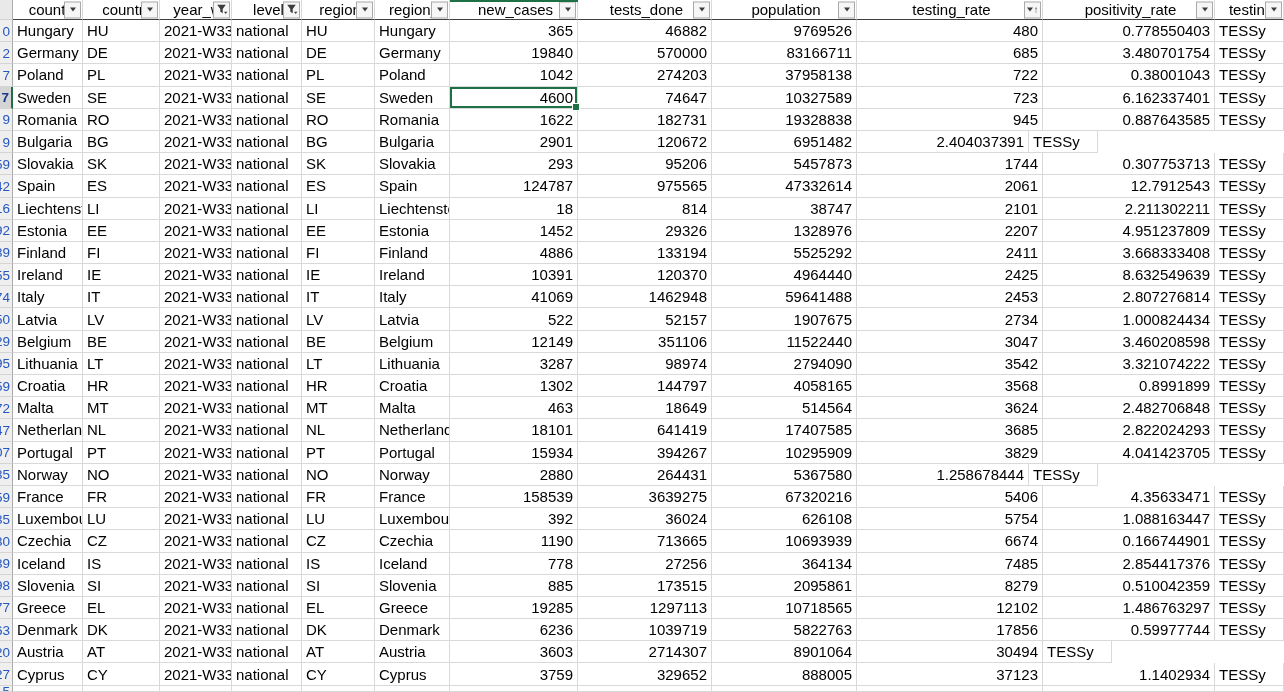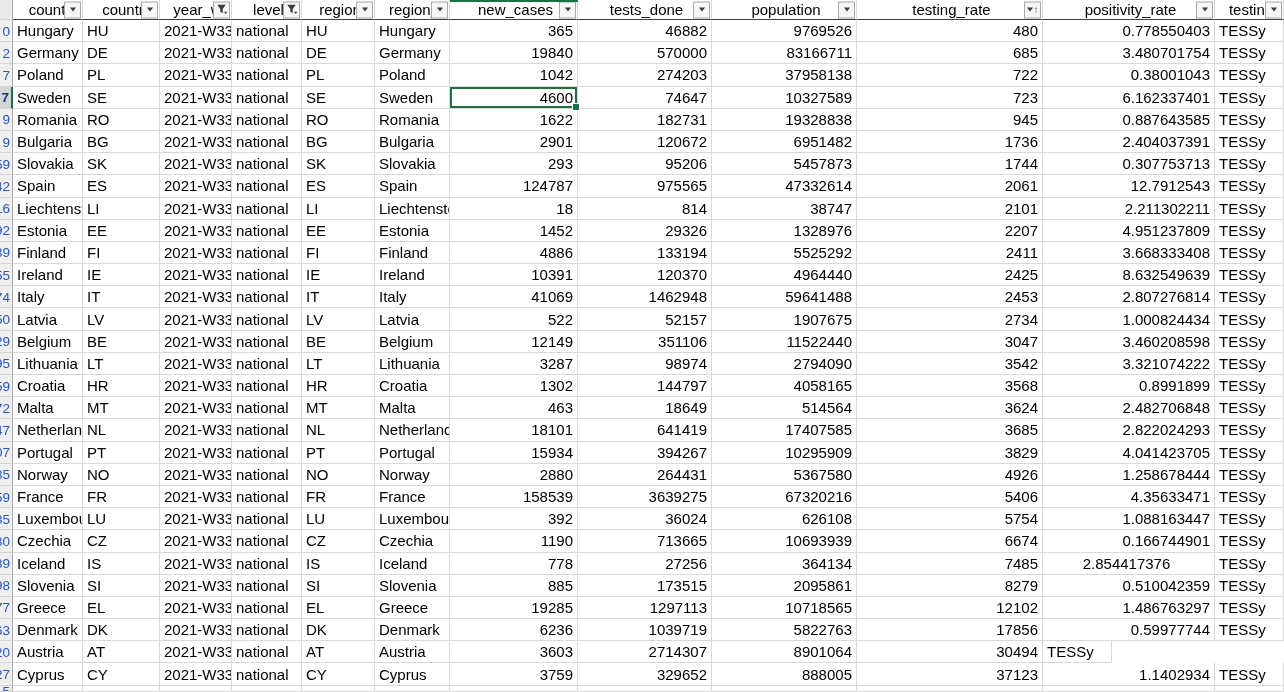--- a/index.html
+++ b/index.html
@@ -386,23 +386,20 @@
         </div>
         <div class="cell num" style="flex: 0 0 128px;">
           <span>2901</span>
         </div>
         <div class="cell num" style="flex: 0 0 134px;">
           <span>120672</span>
         </div>
         <div class="cell num" style="flex: 0 0 145px;">
           <span>6951482</span>
         </div>
-        <div class="cell num" style="flex: 0 0 186px;">
-          <span>1736</span>
-        </div>
         <div class="cell num" style="flex: 0 0 172px;">
           <span>2.404037391</span>
         </div>
         <div class="cell" style="flex: 0 0 69px;">
           <span>TESSy</span>
         </div>
       </div>
       <div class="row drow">
         <div class="gut">
           <span>59</span>
@@ -1001,23 +998,20 @@
         </div>
         <div class="cell num" style="flex: 0 0 128px;">
           <span>2880</span>
         </div>
         <div class="cell num" style="flex: 0 0 134px;">
           <span>264431</span>
         </div>
         <div class="cell num" style="flex: 0 0 145px;">
           <span>5367580</span>
         </div>
-        <div class="cell num" style="flex: 0 0 186px;">
-          <span>4926</span>
-        </div>
         <div class="cell num" style="flex: 0 0 172px;">
           <span>1.258678444</span>
         </div>
         <div class="cell" style="flex: 0 0 69px;">
           <span>TESSy</span>
         </div>
       </div>
       <div class="row drow">
         <div class="gut">
           <span>59</span>
@@ -1168,21 +1162,21 @@
         </div>
         <div class="cell num" style="flex: 0 0 134px;">
           <span>27256</span>
         </div>
         <div class="cell num" style="flex: 0 0 145px;">
           <span>364134</span>
         </div>
         <div class="cell num" style="flex: 0 0 186px;">
           <span>7485</span>
         </div>
-        <div class="cell num" style="flex: 0 0 172px; justify-content: center;">
+        <div class="cell num" style="flex: 0 0 172px;">
           <span>2.854417376</span>
         </div>
         <div class="cell" style="flex: 0 0 69px;">
           <span>TESSy</span>
         </div>
       </div>
       <div class="row drow">
         <div class="gut">
           <span>98</span>
         </div>

